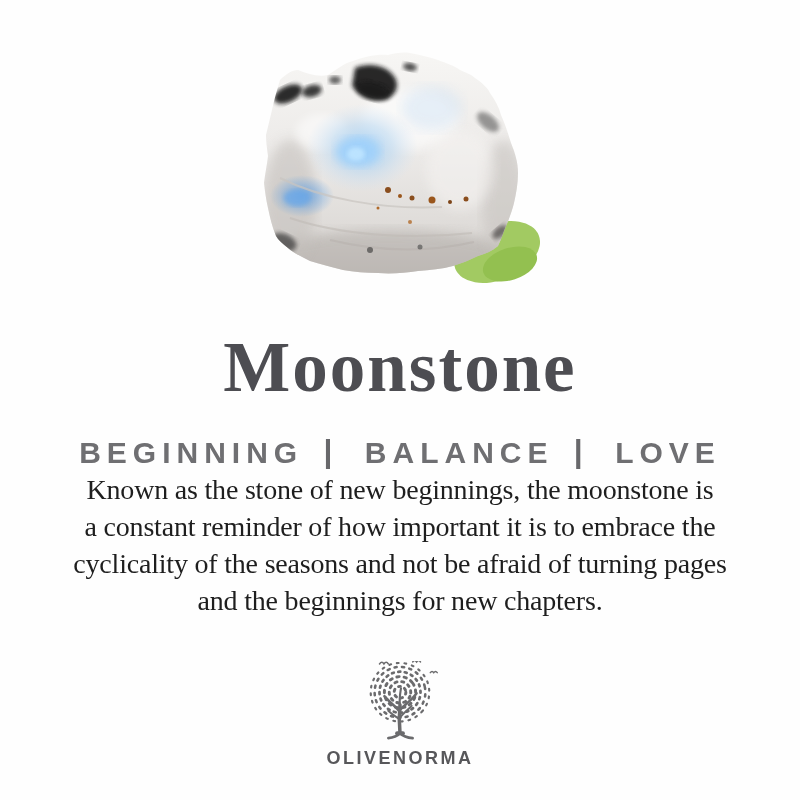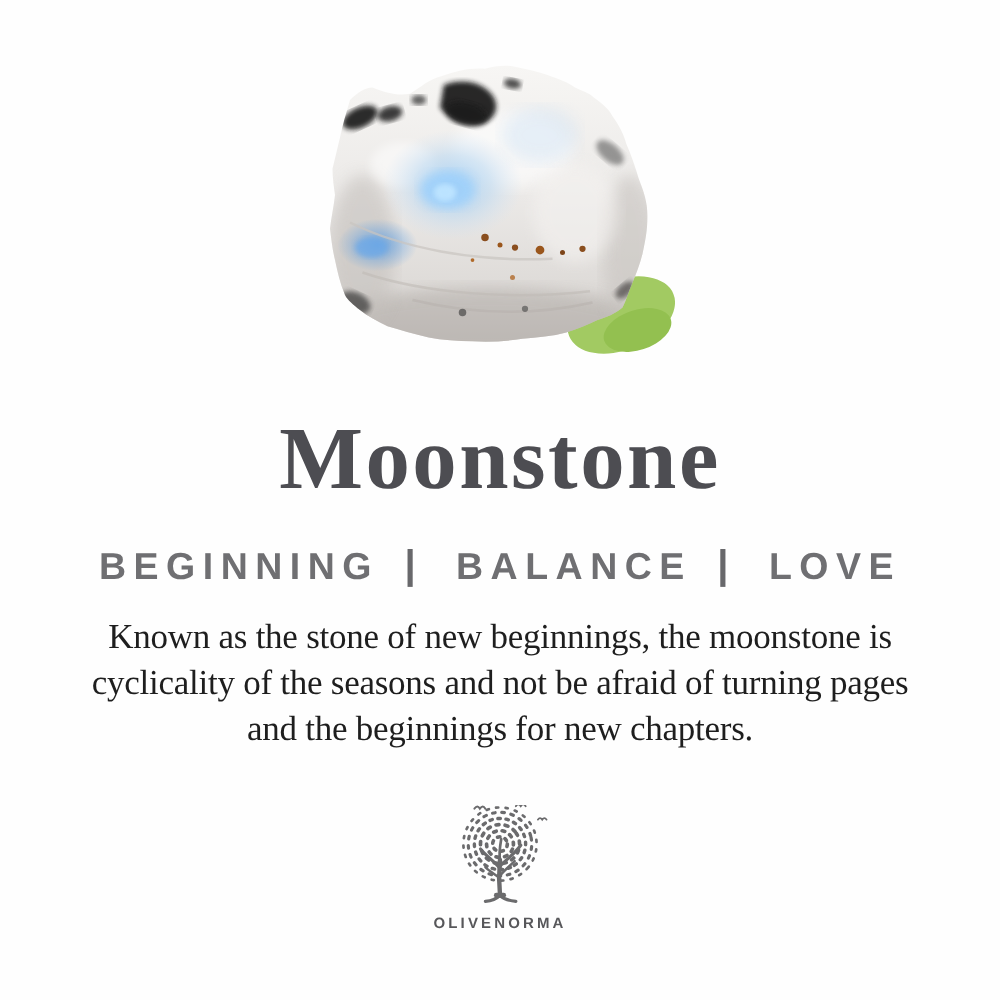--- a/index.html
+++ b/index.html
@@ -39,37 +39,36 @@
     font-weight:bold;
   }
   .keywords .sep{
     display:inline-block;
     margin:0 12px 0 6px;
     font-size:32px;
     transform:translateY(-1px);
     color:#68686b;
   }
   .description{
-    margin-top:19px;
     font-family:"Liberation Serif", serif;
     font-size:28px;
     line-height:37px;
     letter-spacing:-0.2px;
     color:#1e1e1e;
     text-align:center;
   }
   .description .line{white-space:nowrap;}
   .logo{
     margin-top:42px;
     display:flex;flex-direction:column;align-items:center;
   }
   .logo svg{display:block;}
   .brand-name{
     margin-top:5px;
-    font-size:12px;
+    font-size:18px;
     font-weight:700;
     letter-spacing:2.5px;
     color:#57575a;
   }
 </style>
 </head>
 <body>
 
 <div class="card">
 
@@ -162,20 +161,21 @@
   <div class="keywords">
     <span>BEGINNING</span>
     <span class="sep">|</span>
     <span>BALANCE</span>
     <span class="sep">|</span>
     <span>LOVE</span>
   </div>
 
   <div class="description">
     <div class="line">Known as the stone of new beginnings, the moonstone is</div>
+    <div class="line">a constant reminder of how important it is to embrace the</div>
     <div class="line">cyclicality of the seasons and not be afraid of turning pages</div>
     <div class="line">and the beginnings for new chapters.</div>
   </div>
 
   <div class="logo">
     <svg width="88" height="82" viewBox="0 0 90 84" xmlns="http://www.w3.org/2000/svg">
       <g stroke="#6b6b6d" fill="none" stroke-linecap="round">
 
         <circle cx="45" cy="32" r="6" stroke-width="3" stroke-dasharray="2 4.5"></circle>
         <circle cx="45" cy="32" r="11" stroke-width="3" stroke-dasharray="2.2 4.8" transform="rotate(22 45 32)"></circle>

